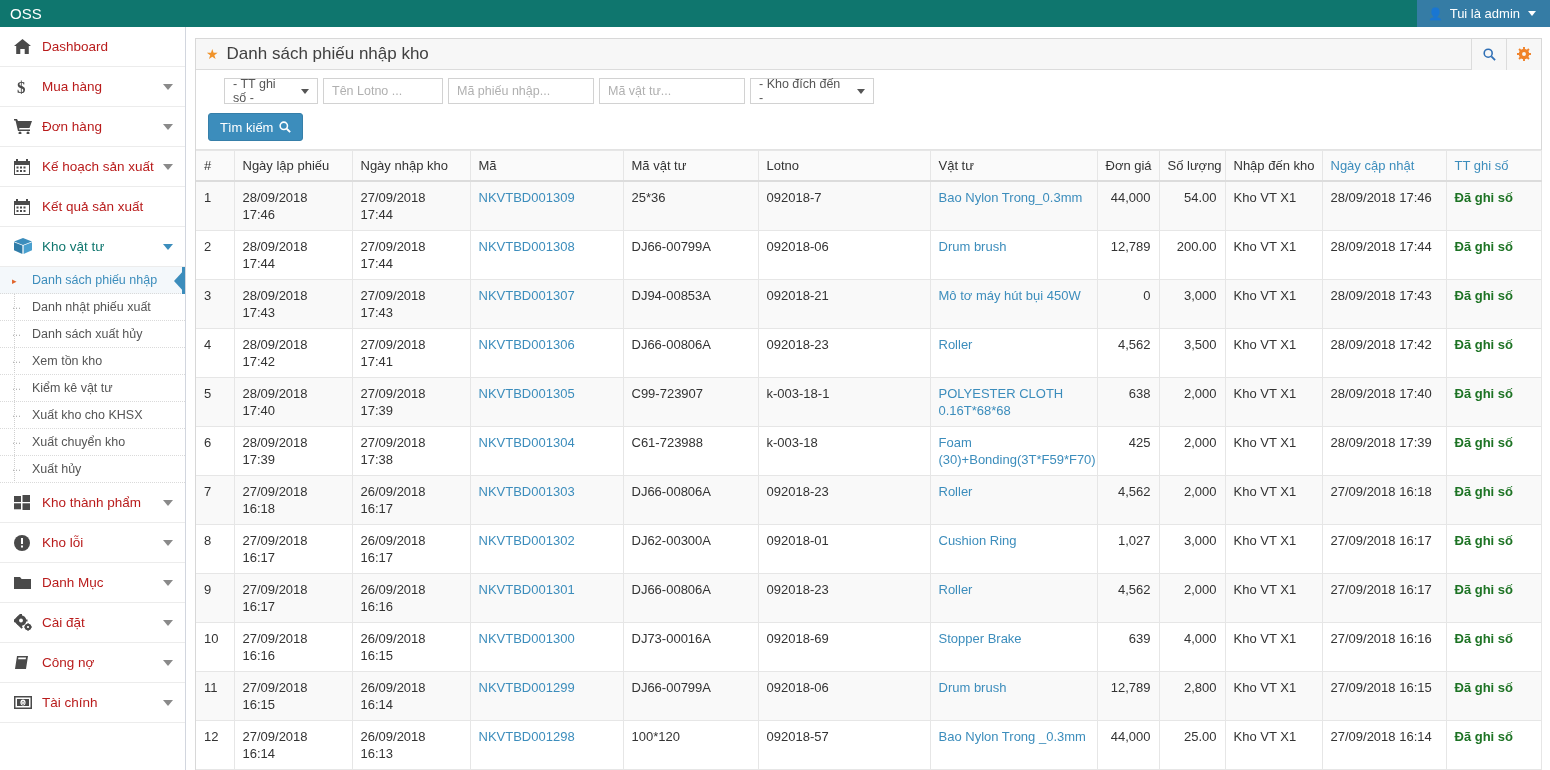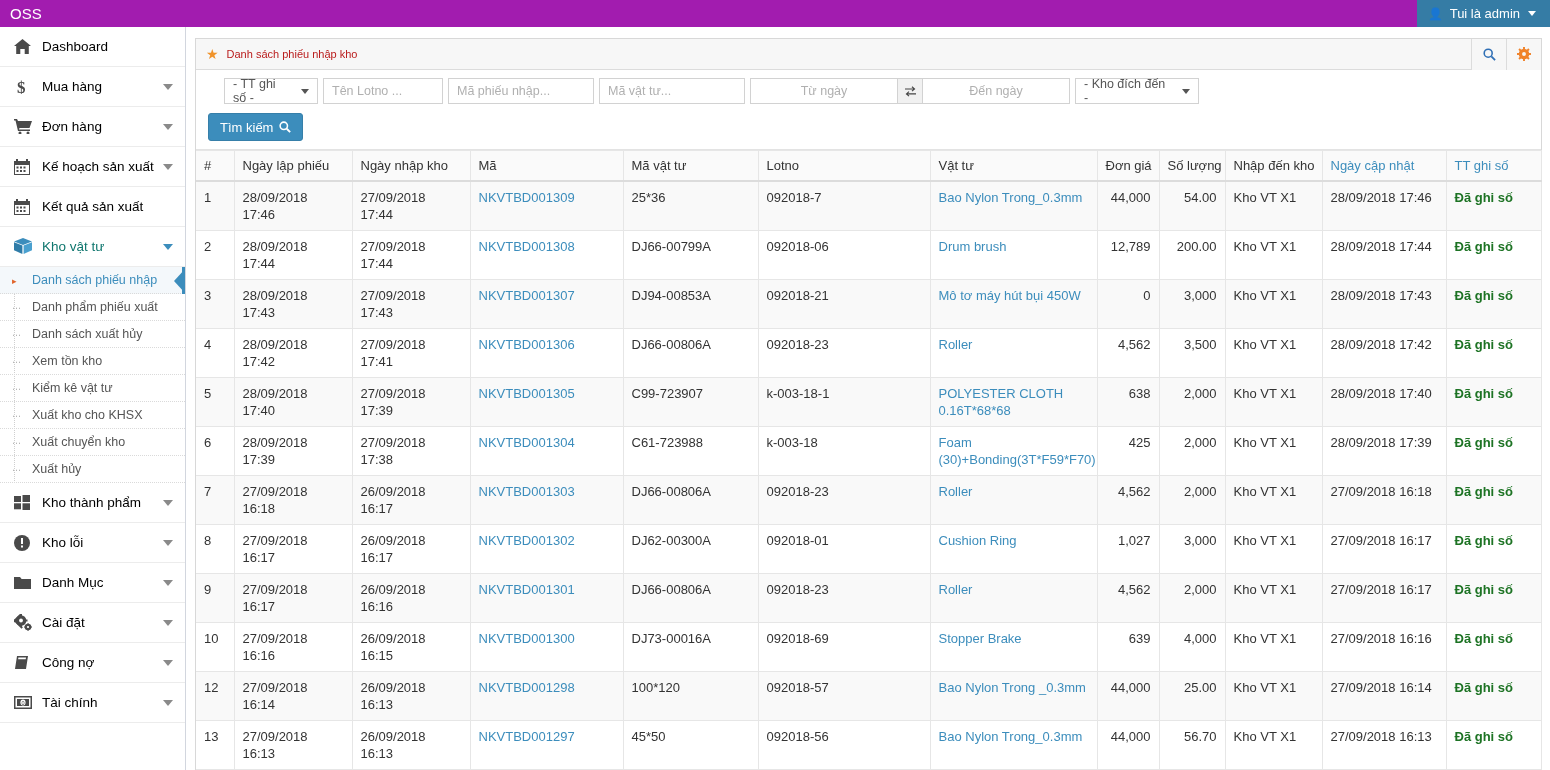--- a/index.html
+++ b/index.html
@@ -10,21 +10,21 @@
     background: #fff;
     font-family: "Liberation Sans", sans-serif;
     font-size: 13px;
     color: #333;
   }
 
   
   #topbar {
     position: absolute; top: 0; left: 0;
     width: 1550px; height: 27px;
-    background: #a21caf;
+    background: #0f766e;
     color: #fff;
     display: flex; align-items: center;
   }
   #brand {
     width: 186px; height: 27px;
     display: flex; align-items: center;
     padding-left: 10px;
     font-size: 15px;
     font-weight: 400;
     color: #fff;
@@ -68,21 +68,21 @@
     width: 22px; flex: 0 0 22px;
     display: flex; align-items: center; justify-content: flex-start;
     color: #4a4a4a;
     font-size: 15px;
     line-height: 1;
   }
   .nav-item .nav-icon svg { display: block; }
   .nav-item .nav-label {
     flex: 1 1 auto;
     font-size: 13.5px;
-    color: #000000;
+    color: #b91c1c;
     padding-left: 6px;
     white-space: nowrap;
   }
   .nav-item.active .nav-label { color: #0f766e; }
   .nav-item.active .nav-icon { color: #3c8dbc; }
   .chev {
     width: 0; height: 0;
     border-left: 5px solid transparent;
     border-right: 5px solid transparent;
     border-top: 6px solid #8a8a8a;
@@ -155,21 +155,21 @@
     background: #f7f7f7;
     border-bottom: 1px solid #dcdcdc;
     display: flex; align-items: center;
   }
   #panel-title-wrap {
     flex: 1 1 auto;
     display: flex; align-items: center; gap: 8px;
     padding-left: 10px;
   }
   #star-icon { color: #f0932b; font-size: 14px; line-height: 1; }
-  #panel-title { font-size: 11px; color: #b91c1c; }
+  #panel-title { font-size: 17px; color: #404040; }
   .head-btn {
     width: 35px; height: 31px;
     display: flex; align-items: center; justify-content: center;
     border-left: 1px solid #dcdcdc;
     cursor: pointer;
     background: #f7f7f7;
   }
   .head-btn.search-btn { color: #2f6fb5; }
   .head-btn.gear-btn { color: #f0832b; }
 
@@ -376,21 +376,21 @@
     <span class="chev"></span>
   </div>
 
   <div id="submenu">
     <div class="sub-item sub-active">
       <span class="dotmark">▸</span>
       <span class="sub-label">Danh sách phiếu nhập</span>
     </div>
     <div class="sub-item">
       <span class="dotmark">⋯</span>
-      <span class="sub-label">Danh phẩm phiếu xuất</span>
+      <span class="sub-label">Danh nhật phiếu xuất</span>
     </div>
     <div class="sub-item">
       <span class="dotmark">⋯</span>
       <span class="sub-label">Danh sách xuất hủy</span>
     </div>
     <div class="sub-item">
       <span class="dotmark">⋯</span>
       <span class="sub-label">Xem tồn kho</span>
     </div>
     <div class="sub-item">
@@ -529,30 +529,20 @@
 
     <div id="filter-bar">
       <div id="filter-row">
         <div class="f-select w-ttghiso">
           <span>- TT ghi số -</span>
           <span class="sc"></span>
         </div>
         <input class="f-input w-lotno" placeholder="Tên Lotno ..." style="">
         <input class="f-input w-maphieu" placeholder="Mã phiếu nhập..." style="">
         <input class="f-input w-mavattu" placeholder="Mã vật tư..." style="">
-        <div id="date-group">
-          <input class="f-input f-date w-date" style="text-align: center;" placeholder="Từ ngày">
-          <div id="swap-btn">
-            <svg width="13" height="11" viewBox="0 0 14 12">
-              <path d="M1 3.2h10.2M8.6 0.8l2.8 2.4-2.8 2.4" fill="none" stroke="#444" stroke-width="1.2"></path>
-              <path d="M13 8.6H2.8M5.4 6.2L2.6 8.6l2.8 2.4" fill="none" stroke="#444" stroke-width="1.2"></path>
-            </svg>
-          </div>
-          <input class="f-input f-date w-date" style="text-align: center;" placeholder="Đến ngày">
-        </div>
         <div class="f-select w-khodich">
           <span>- Kho đích đến -</span>
           <span class="sc"></span>
         </div>
       </div>
       <div id="search-button">
         <span>Tìm kiếm</span>
         <svg width="12" height="12" viewBox="0 0 14 14">
             <circle cx="5.6" cy="5.6" r="4.3" fill="none" stroke="#fff" stroke-width="1.8"></circle>
             <line x1="9" y1="9" x2="13" y2="13" stroke="#fff" stroke-width="2.2"></line>
@@ -727,20 +717,34 @@
               <td>DJ73-00016A</td>
               <td>092018-69</td>
               <td class="lnk">Stopper Brake</td>
               <td class="num">639</td>
               <td class="num">4,000</td>
               <td>Kho VT X1</td>
               <td>27/09/2018 16:16</td>
               <td class="status-ok">Đã ghi số</td>
             </tr>
             <tr>
+              <td>11</td>
+              <td>27/09/2018 16:15</td>
+              <td>26/09/2018 16:14</td>
+              <td class="lnk">NKVTBD001299</td>
+              <td>DJ66-00799A</td>
+              <td>092018-06</td>
+              <td class="lnk">Drum brush</td>
+              <td class="num">12,789</td>
+              <td class="num">2,800</td>
+              <td>Kho VT X1</td>
+              <td>27/09/2018 16:15</td>
+              <td class="status-ok">Đã ghi số</td>
+            </tr>
+            <tr>
               <td>12</td>
               <td>27/09/2018 16:14</td>
               <td>26/09/2018 16:13</td>
               <td class="lnk">NKVTBD001298</td>
               <td>100*120</td>
               <td>092018-57</td>
               <td class="lnk">Bao Nylon Trong _0.3mm</td>
               <td class="num">44,000</td>
               <td class="num">25.00</td>
               <td>Kho VT X1</td>

